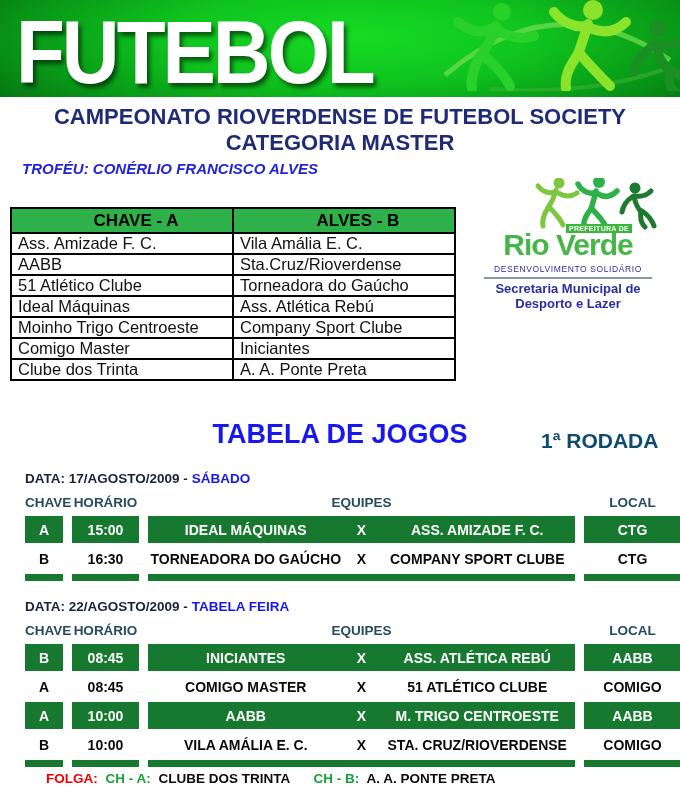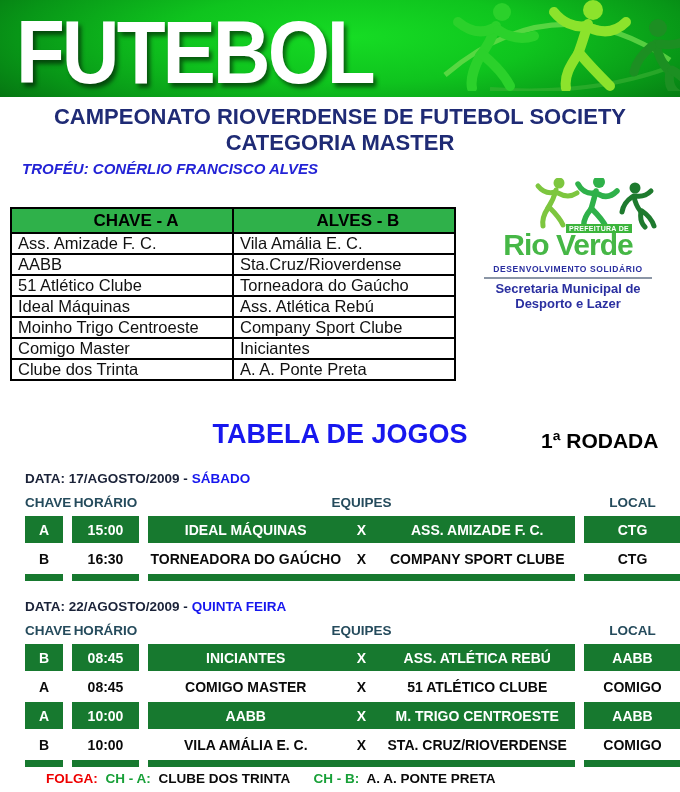--- a/index.html
+++ b/index.html
@@ -28,30 +28,30 @@
     font-weight:bold; height:25px; color:#000; text-align:center;padding-left:28px; }
   .groups td { border:2px solid #000; font-size:16.5px; height:20px; padding:0 6px; color:#111; }
 
   
   .logo { position:absolute; left:480px; top:178px; width:176px; height:135px; text-align:center; }
   .logo-figs { position:absolute; right:-4px; top:0; width:140px; height:52px; }
   .prefeitura { position:absolute; top:46px; left:86px; background:#3cb53c; color:#fff;
     font-size:7px; font-weight:bold; padding:1px 3px; letter-spacing:0.3px; }
   .city { position:absolute; top:50px; left:0; width:100%; font-size:30px; font-weight:bold;
     color:#46B746; letter-spacing:-1px; }
-  .slogan { position:absolute; top:86px; left:0; width:100%; font-size:8.5px; font-weight:bold;
+  .slogan { position:absolute; top:86px; left:0; width:100%; font-size:8.5px; font-weight:normal;
     color:#2A2FA0; letter-spacing:0.6px; }
   .logo-line { position:absolute; top:99px; left:4px; right:4px; border-top:2px solid #8b96a6; }
   .secretaria { position:absolute; top:103px; left:0; width:100%; font-size:13px;
     line-height:15px; font-weight:bold; color:#2A2FA0; }
 
   
   .jogos-title { position:absolute; top:419px; left:180px; width:320px; text-align:center;
     font-size:27px; font-weight:bold; color:#1717EE; }
-  .rodada { position:absolute; top:429px; left:541px; font-size:21px; font-weight:bold; color:#000000; }
+  .rodada { position:absolute; top:429px; left:541px; font-size:21px; font-weight:bold; color:#0c4a6e; }
 
   .day { position:absolute; left:25px; width:644px; }
   .day-0 { top:471px; }
   .day-1 { top:599px; }
   .date-line { font-size:13.5px; font-weight:bold; color:#1A2238; margin-bottom:9px; }
   .day-name { color:#1717EE; margin-left:4px; }
 
   .sgrid { display:grid; grid-template-columns:38px 67px 427px 97px; column-gap:9px; }
   .sched-header { margin-bottom:3px; }
   .sched-header > div { font-size:13.5px; font-weight:bold; color:#254B5C; text-align:center; height:18px; }
@@ -228,21 +228,21 @@
     <div class="sgrid bbar">
       <div></div>
         <div></div>
         <div></div>
         <div></div>
     </div>
   </div>
 
   <div class="day day-1">
     <div class="date-line">
-      <span>DATA: 22/AGOSTO/2009 -</span><span class="day-name">QUINTA FEIRA</span>
+      <span>DATA: 22/AGOSTO/2009 -</span><span class="day-name">TABELA FEIRA</span>
     </div>
     <div class="sgrid sched-header">
       <div>CHAVE</div>
       <div>HORÁRIO</div>
       <div>EQUIPES</div>
       <div>LOCAL</div>
     </div>
     <div class="sgrid mrow green">
       <div>B</div>
       <div>08:45</div>

